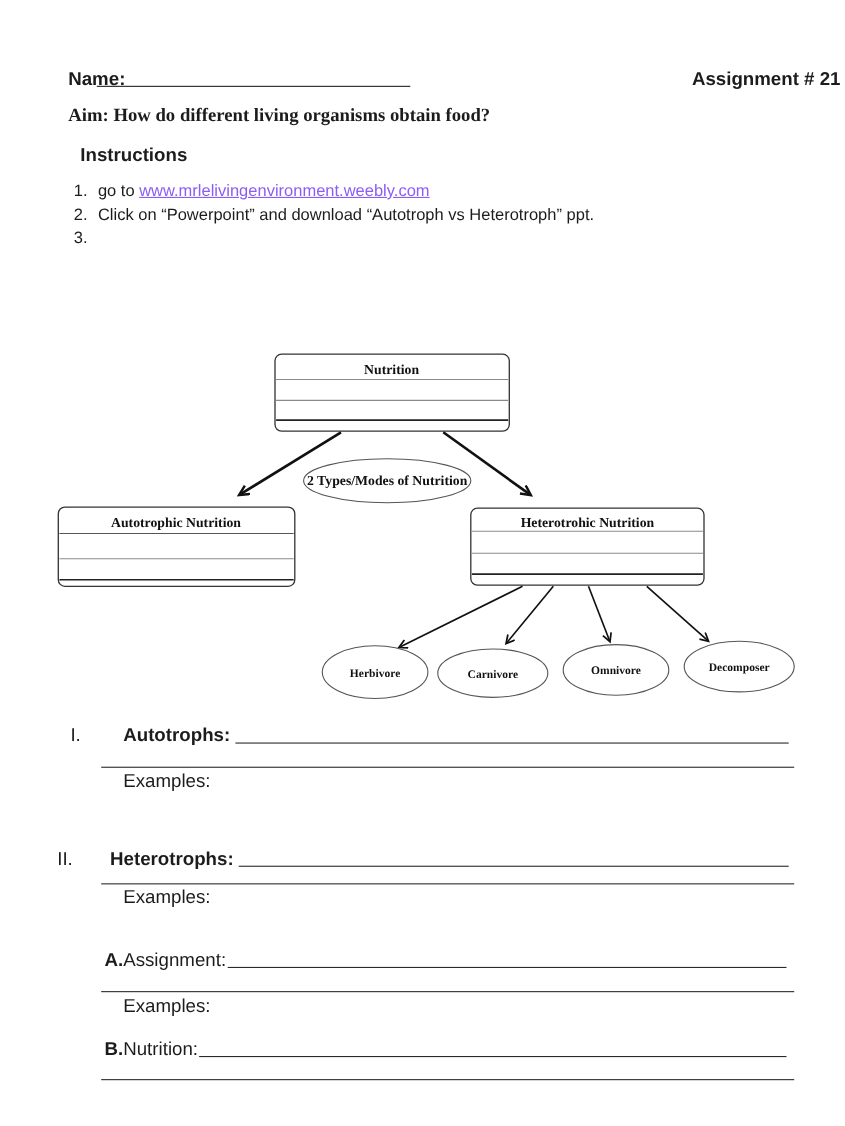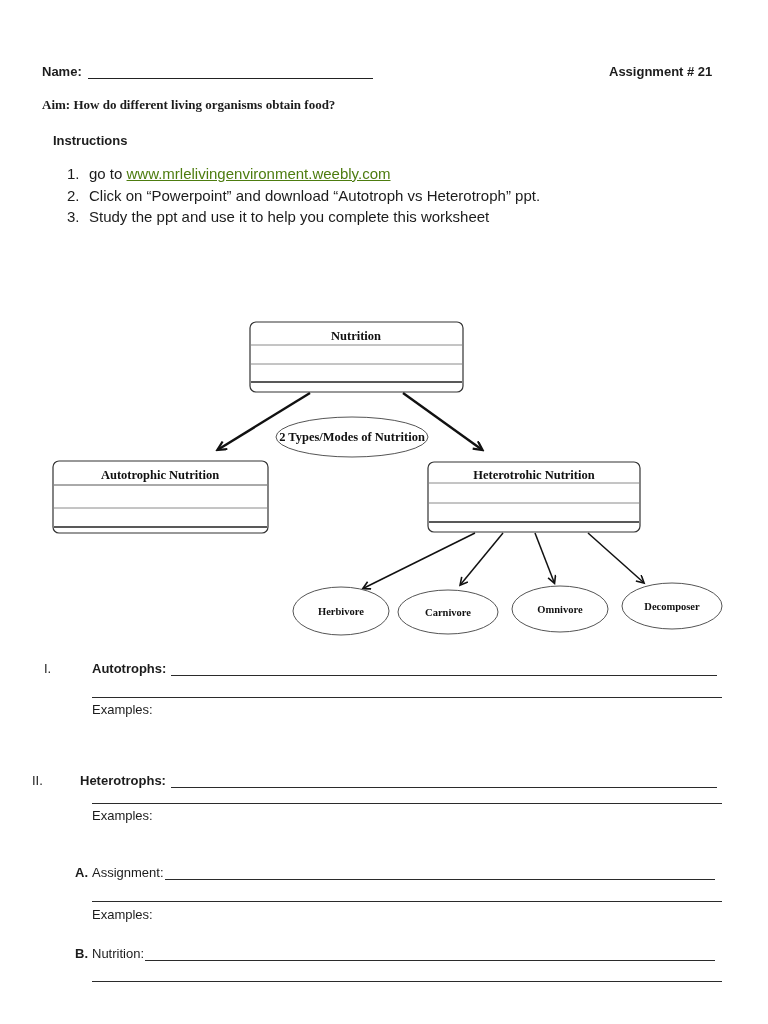--- a/index.html
+++ b/index.html
@@ -1,30 +1,30 @@
 <!DOCTYPE html>
 <html><head>
 <meta charset="utf-8">
 <style>
   html,body { margin:0; padding:0; }
   body {
     width:768px; height:1024px; background:#ffffff; position:relative;
     font-family:"Liberation Sans", sans-serif; color:#1c1c1c; overflow:hidden;
   }
   .abs { position:absolute; }
-  .fs  { font-size:13px; line-height:18px; }
+  .fs  { font-size:17px; line-height:18px;margin-left:20px; }
   .b   { font-weight:700; }
   .row { display:flex; align-items:stretch; }
   .num-col  { flex:0 0 48px; }
   .let-col  { flex:0 0 17px; font-weight:700; }
   .fill-line { flex:1 1 auto; border-bottom:1.4px solid #2b2b2b; margin:0 0 2px 5px; }
   .hline { position:absolute; height:0; border-bottom:1.4px solid #2b2b2b; }
   .name-line { position:absolute; left:88px; top:63px; width:285px; height:15px;
                border-bottom:1.6px solid #222; }
-  .link { color:#4d7c0f; text-decoration:underline; cursor:pointer; }
+  .link { color:#8b5cf6; text-decoration:underline; cursor:pointer; }
   .steps { position:absolute; left:67px; top:163px; font-size:15px; }
   .step { display:flex; line-height:21.5px; }
   .step-num { flex:0 0 22px; }
   svg text { font-family:"Liberation Serif", serif; font-weight:700; fill:#111; }
   .t-md { font-size:12.5px; }
   .t-sm { font-size:10.5px; }
 </style>
 </head>
 <body>
 
@@ -40,21 +40,20 @@
   <div class="step">
     <span class="step-num">1.</span>
     <span><span>go to </span><a class="link">www.mrlelivingenvironment.weebly.com</a></span>
   </div>
   <div class="step">
     <span class="step-num">2.</span>
     <span>Click on “Powerpoint” and download “Autotroph vs Heterotroph” ppt.</span>
   </div>
   <div class="step">
     <span class="step-num">3.</span>
-    <span>Study the ppt and use it to help you complete this worksheet</span>
   </div>
 </div>
 
 <svg class="abs" style="left:0; top:305px;" width="768" height="350" viewBox="0 0 768 350">
   <defs>
     <marker id="arrow-big" markerWidth="12" markerHeight="12" refX="8" refY="5" orient="auto" markerUnits="userSpaceOnUse">
       <path d="M1,0.5 L10,5 L1,9.5" fill="none" stroke="#111" stroke-width="2.2"></path>
     </marker>
     <marker id="arrow-sm" markerWidth="11" markerHeight="11" refX="7" refY="4.5" orient="auto" markerUnits="userSpaceOnUse">
       <path d="M1,0.5 L8.5,4.5 L1,8.5" fill="none" stroke="#111" stroke-width="1.6"></path>

